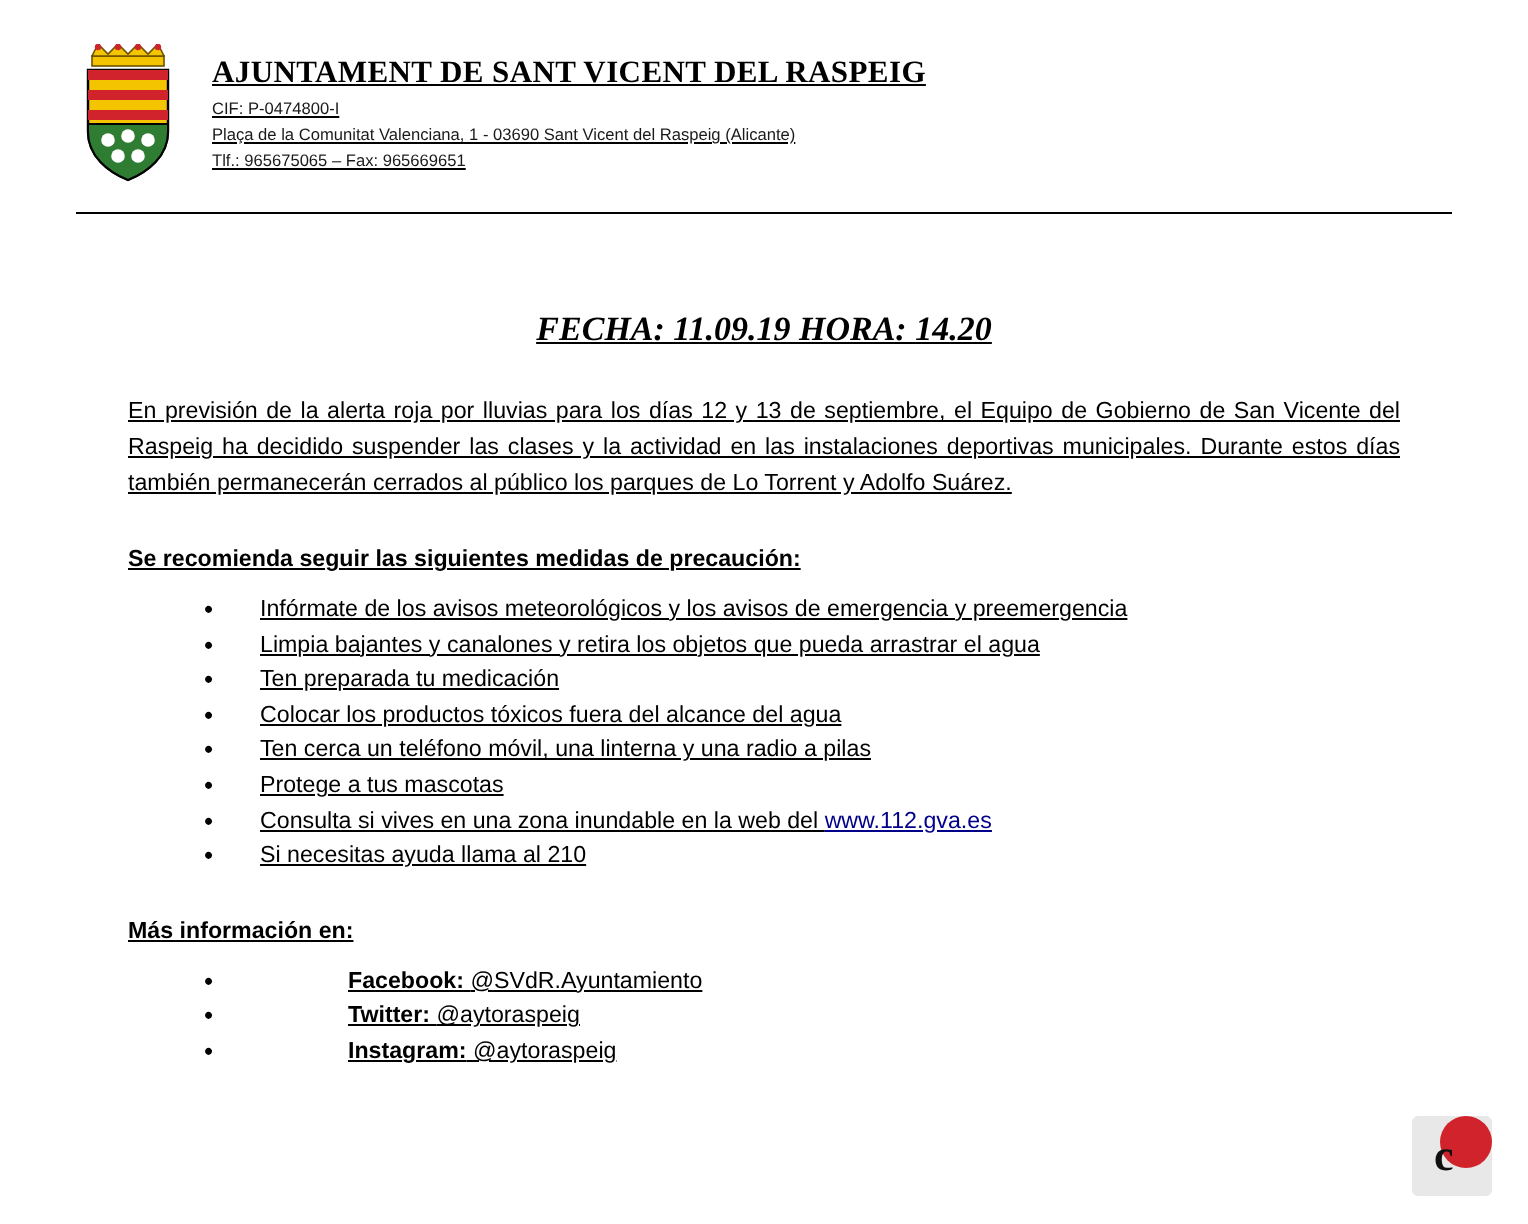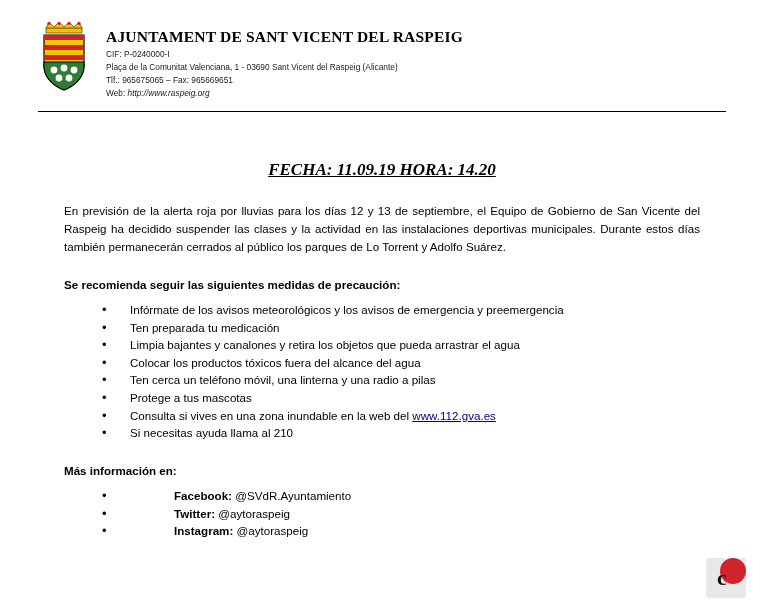--- a/index.html
+++ b/index.html
@@ -12,20 +12,21 @@
     background: #ffffff;
     font-family: "Liberation Serif", serif;
     color: #000000;
     position: relative;
     overflow: hidden;
   }
   .page {
     position: relative;
     width: 764px;
     height: 612px;
+    text-decoration: underline;
   }
 
   
   .letterhead {
     display: flex;
     align-items: flex-start;
     padding: 22px 40px 6px 38px;
   }
   .crest {
     width: 52px;
@@ -201,41 +202,38 @@
           <circle cx="16" cy="48" r="3.4"></circle>
           <circle cx="26" cy="46" r="3.4"></circle>
           <circle cx="36" cy="48" r="3.4"></circle>
           <circle cx="21" cy="56" r="3.4"></circle>
           <circle cx="31" cy="56" r="3.4"></circle>
         </g>
       </svg>
     </div>
     <div class="lh-text">
       <div class="lh-title">AJUNTAMENT DE SANT VICENT DEL RASPEIG</div>
-      <div class="lh-line first">CIF: P-0240000-I</div>
+      <div class="lh-line first">CIF: P-0474800-I</div>
       <div class="lh-line">Plaça de la Comunitat Valenciana, 1 - 03690 Sant Vicent del Raspeig (Alicante)</div>
       <div class="lh-line">Tlf.: 965675065 – Fax: 965669651</div>
-      <div class="lh-line">
-        <span>Web: </span><em>http://www.raspeig.org</em>
-      </div>
     </div>
   </div>
   <hr class="rule">
 
   <div class="content">
     <div class="fecha">FECHA: 11.09.19 HORA: 14.20</div>
 
     <p class="para">En previsión de la alerta roja por lluvias para los días 12 y 13 de septiembre, el Equipo de Gobierno de San Vicente del Raspeig ha decidido suspender las clases y la actividad en las instalaciones deportivas municipales. Durante estos días también permanecerán cerrados al público los parques de Lo Torrent y Adolfo Suárez.</p>
 
     <p class="bold-lead">Se recomienda seguir las siguientes medidas de precaución:</p>
 
     <ul class="bullets">
       <li><span>Infórmate de los avisos meteorológicos y los avisos de emergencia y preemergencia</span></li>
+      <li><span>Limpia bajantes y canalones y retira los objetos que pueda arrastrar el agua</span></li>
       <li><span>Ten preparada tu medicación</span></li>
-      <li><span>Limpia bajantes y canalones y retira los objetos que pueda arrastrar el agua</span></li>
       <li><span>Colocar los productos tóxicos fuera del alcance del agua</span></li>
       <li><span>Ten cerca un teléfono móvil, una linterna y una radio a pilas</span></li>
       <li><span>Protege a tus mascotas</span></li>
       <li><span>Consulta si vives en una zona inundable en la web del </span><a class="web" href="#">www.112.gva.es</a></li>
       <li><span>Si necesitas ayuda llama al 210</span></li>
     </ul>
 
     <p class="bold-lead more">Más información en:</p>
 
     <ul class="bullets social">

